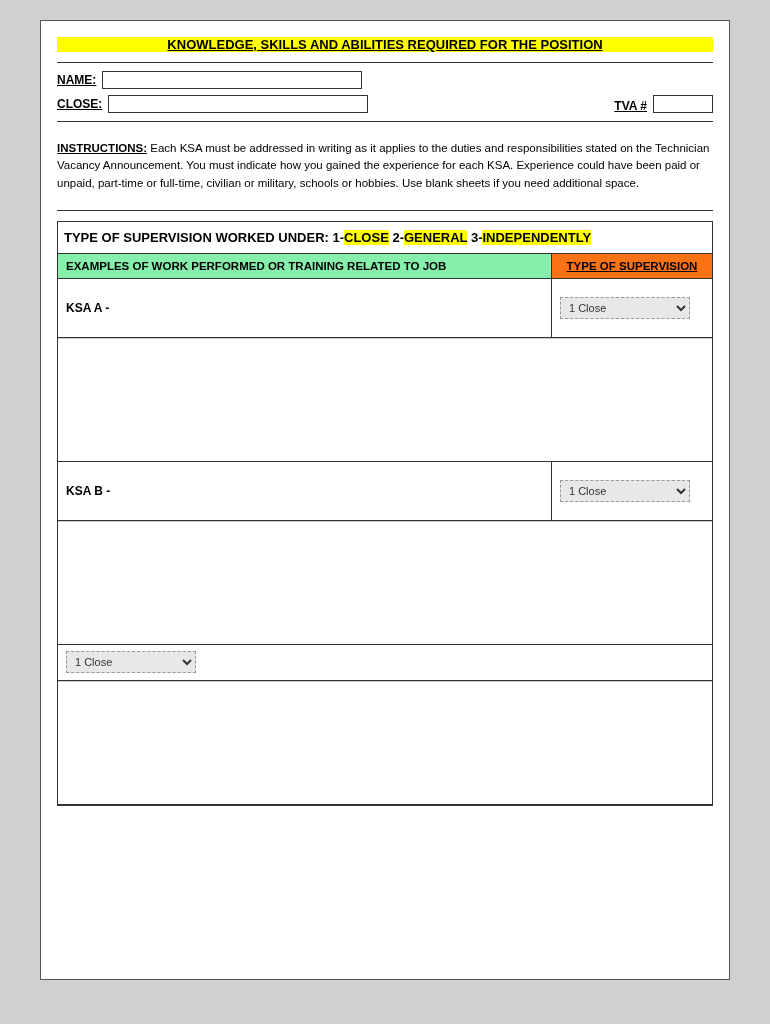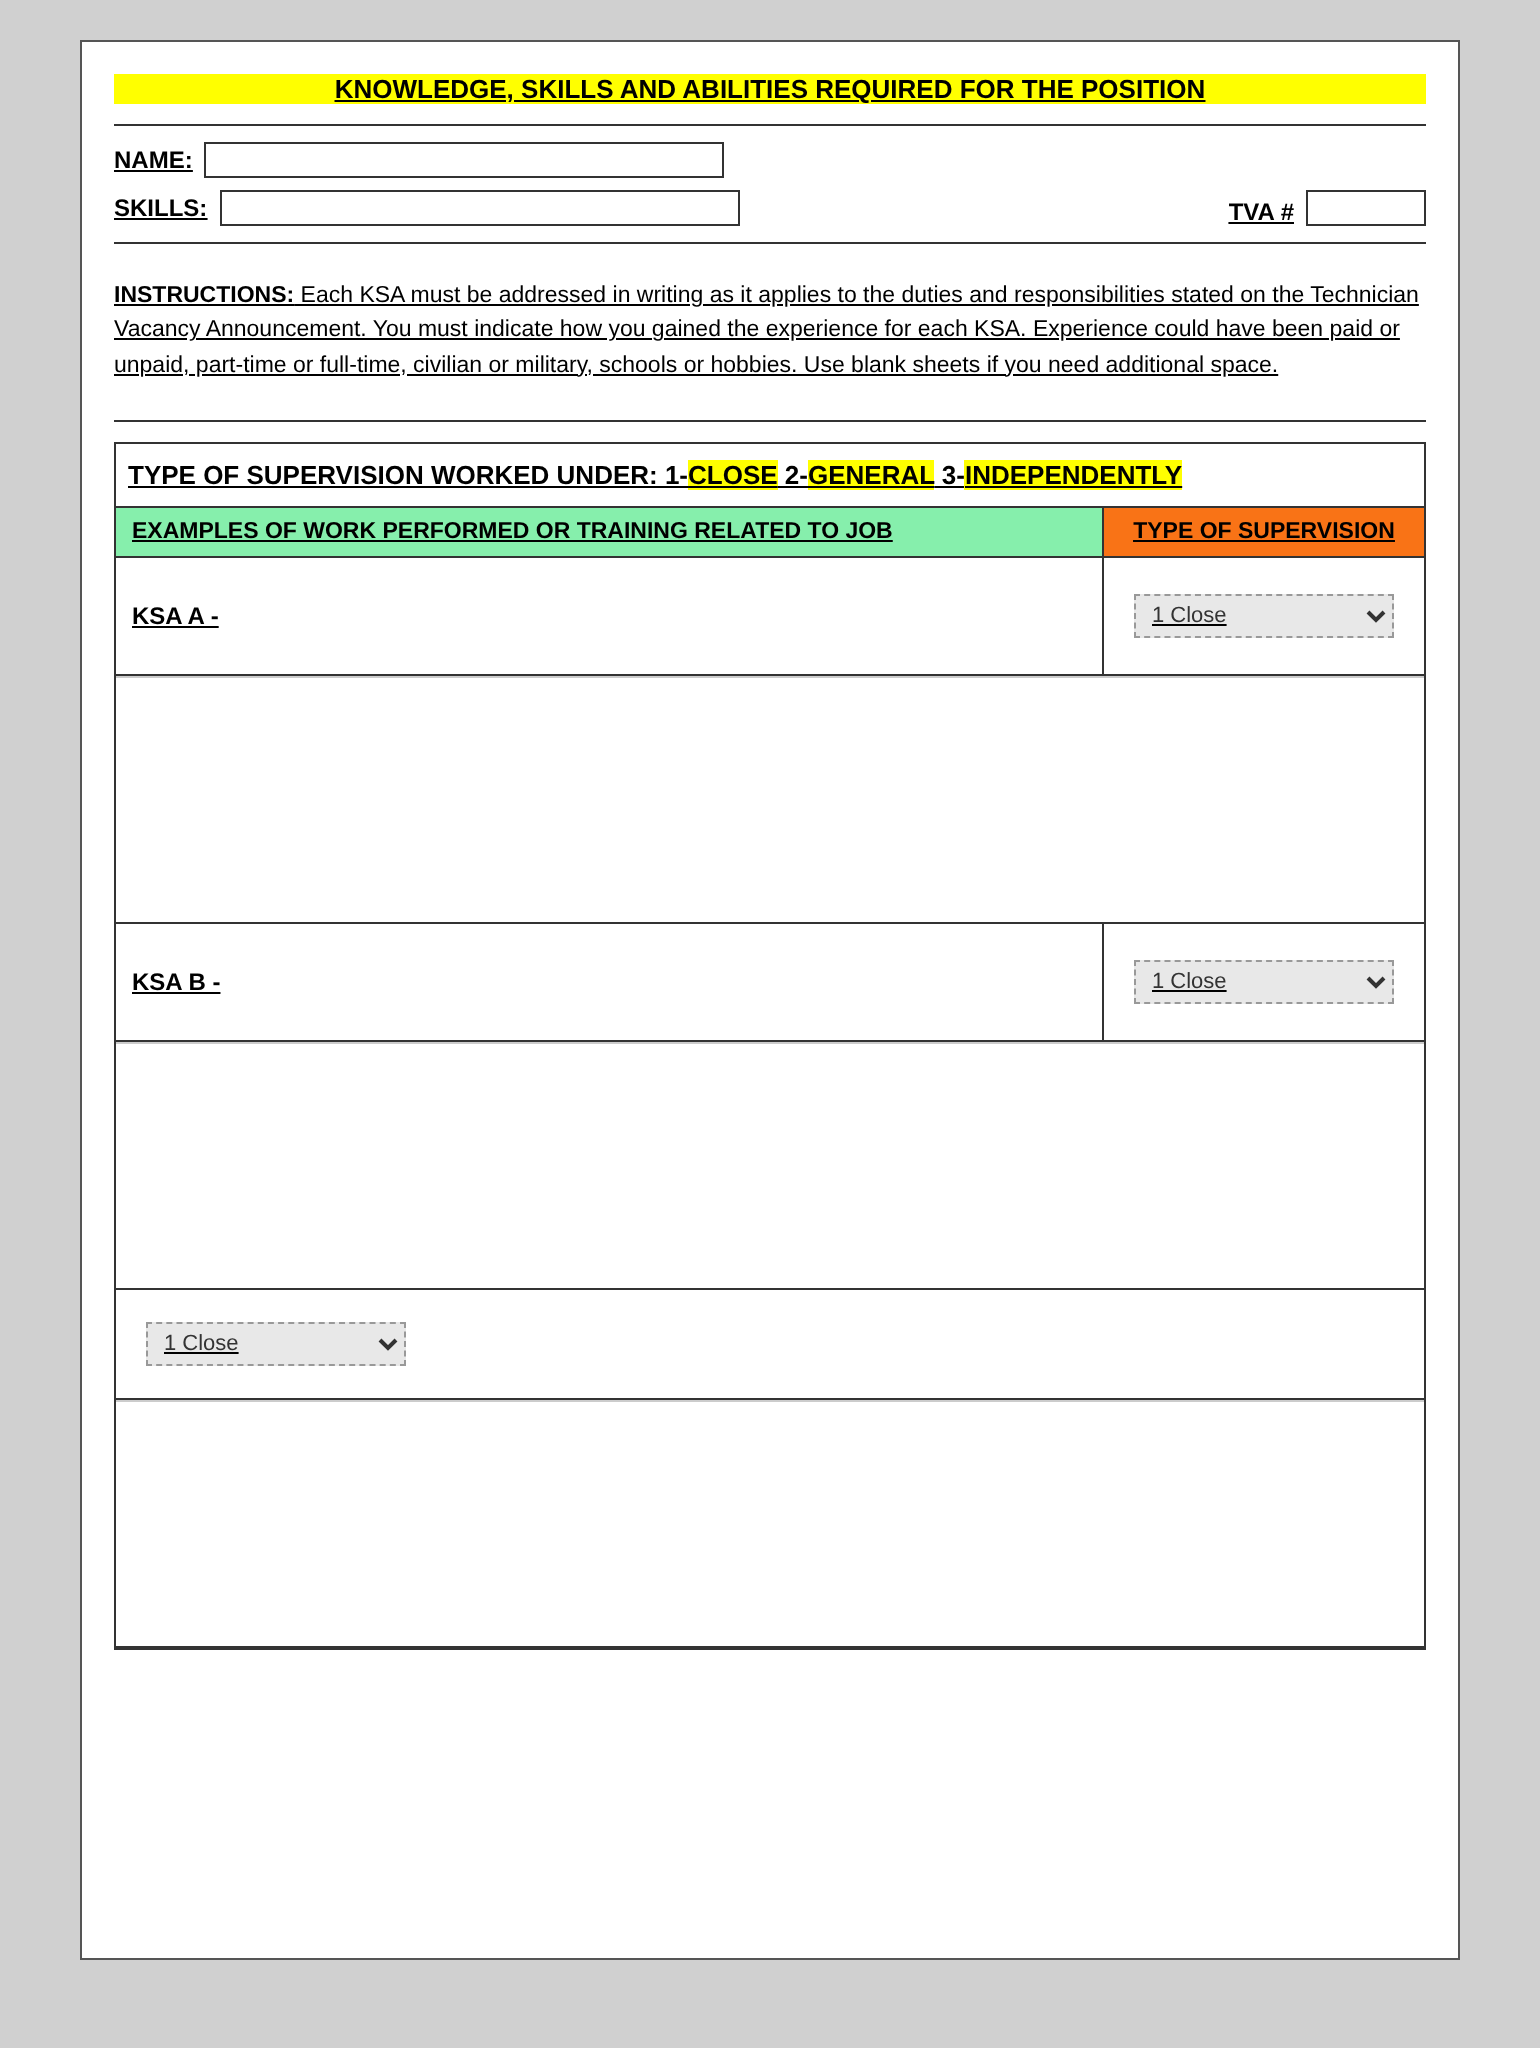--- a/index.html
+++ b/index.html
@@ -17,21 +17,20 @@
       font-family: Arial, sans-serif;
       font-size: 12px;
     }
 
     .page {
       background: #ffffff;
       width: 690px;
       min-height: 960px;
       border: 1px solid #555;
       padding: 16px;
-      text-decoration: underline;
     }
 
     .page-title {
       text-align: center;
       font-weight: bold;
       font-size: 13px;
       text-decoration: underline;
       background-color: yellow;
       margin-bottom: 10px;
     }
@@ -149,24 +148,23 @@
       padding: 22px 8px;
       font-weight: bold;
       font-size: 12px;
       border-right: 1px solid #333;
       display: flex;
       align-items: center;
     }
 
     .ksa-right {
       width: 160px;
-      padding: 16px 8px;
-      display: flex;
-      align-items: center;
-      justify-content: center;
+      padding: 6px 8px;
+      display: flex;
+      align-items: center;
     }
 
     .supervision-select {
       width: 130px;
       height: 22px;
       border: 1px dashed #999;
       background: #e8e8e8;
       font-size: 11px;
       color: #333;
       padding: 0 4px;
@@ -201,21 +199,21 @@
 
   <div class="page-title">KNOWLEDGE, SKILLS AND ABILITIES REQUIRED FOR THE POSITION</div>
 
   <div class="field-row name-row">
     <span class="field-label">NAME:</span>
     <input type="text" class="field-input" value="" style="">
   </div>
 
   <div class="tva-row">
     <div class="tva-left">
-      <span class="field-label">SKILLS:</span>
+      <span class="field-label">CLOSE:</span>
       <input type="text" class="field-input" value="" style="">
     </div>
     <div class="tva-right">
       <span class="field-label">TVA #</span>
       <input type="text" class="tva-input" value="" style="">
     </div>
   </div>
 
   <div class="instructions-block">
     <span class="instructions-label">INSTRUCTIONS:</span><span> Each KSA must be addressed in writing as it applies to the duties and responsibilities stated on the Technician Vacancy Announcement.  You must indicate how you gained the experience for each KSA.  Experience could have been paid or unpaid, part-time or full-time, civilian or military, schools or hobbies.  Use blank sheets if you need additional space.</span>

